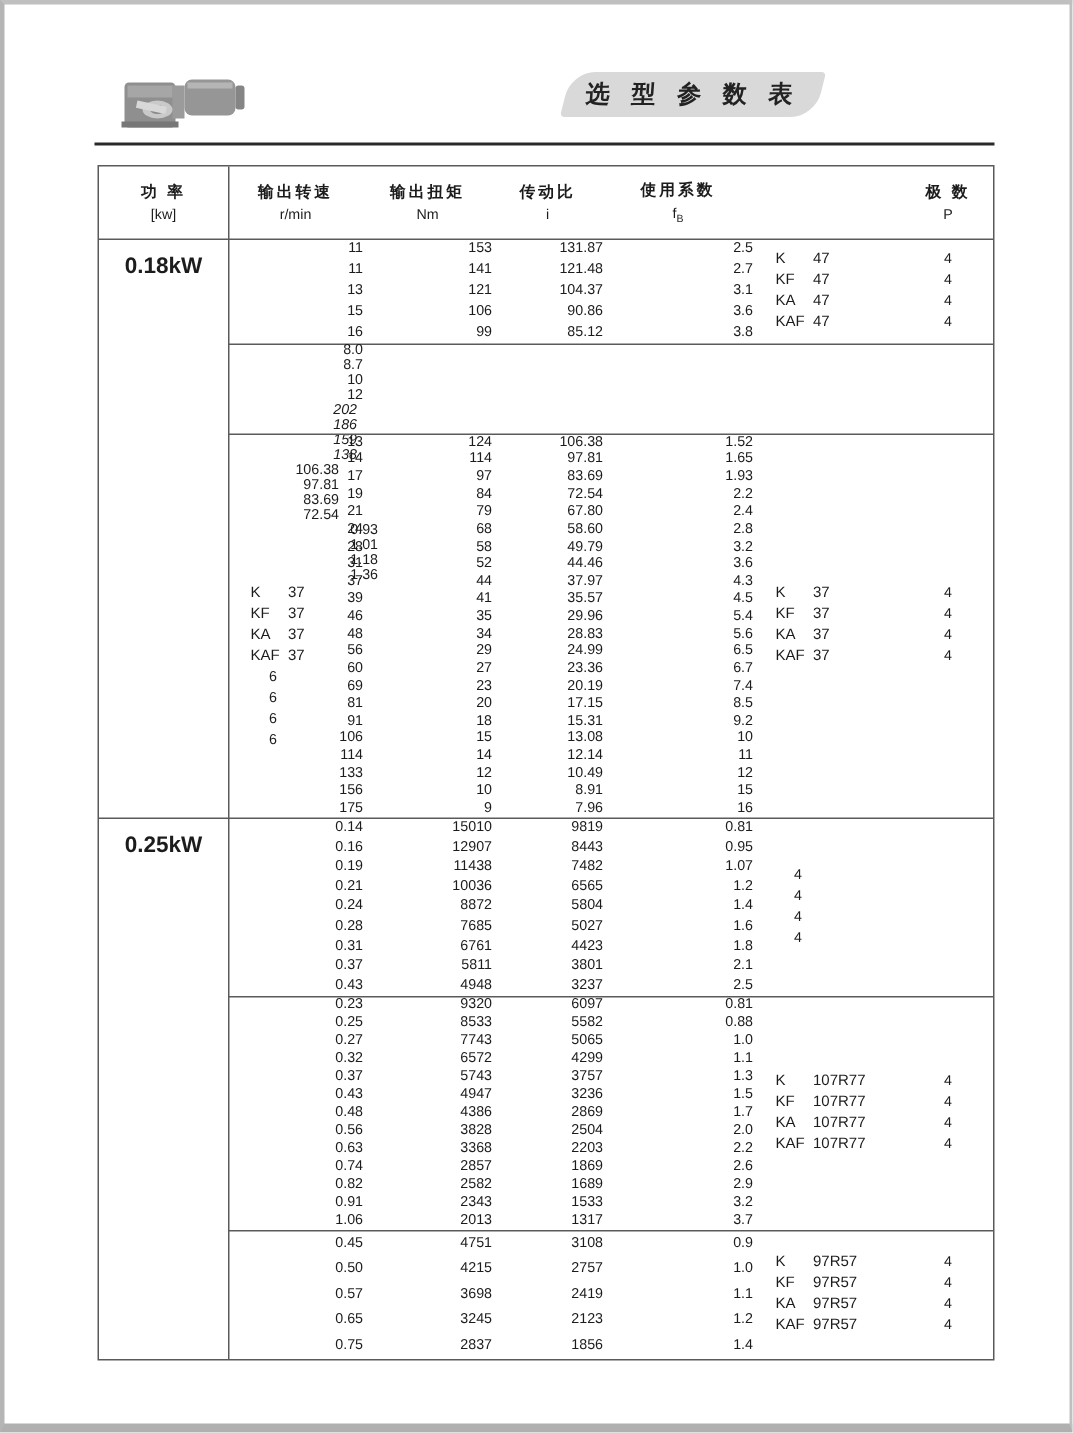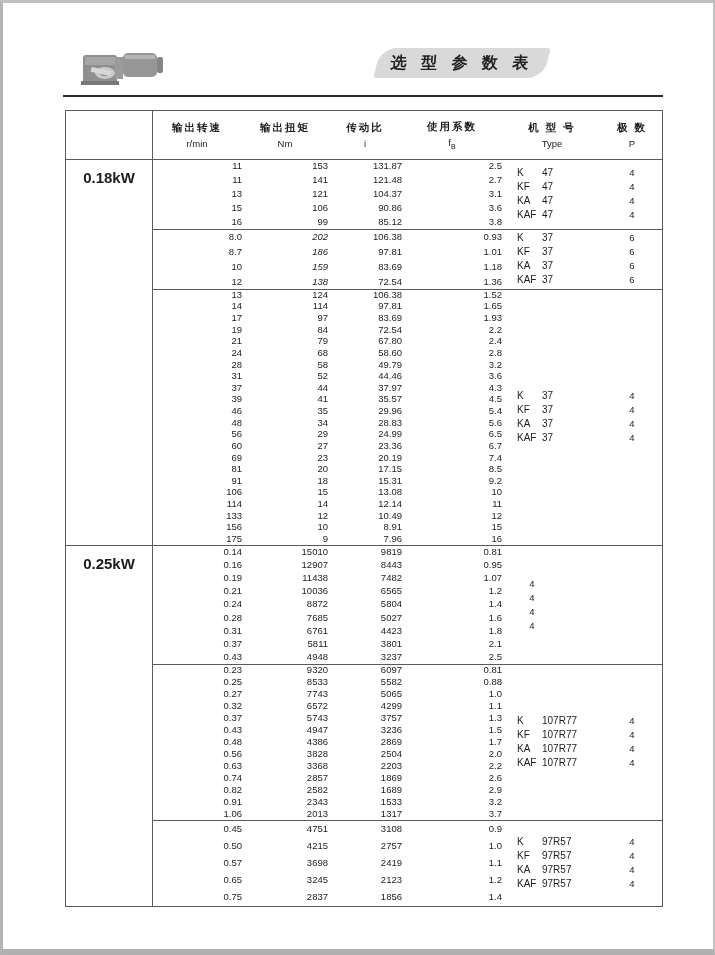--- a/index.html
+++ b/index.html
@@ -75,39 +75,39 @@
 
   <div class="title-badge">
     <div class="title-badge-text">选 型 参 数 表</div>
   </div>
   <div class="header-rule"></div>
 
   <div class="ptable">
     <div class="vdivider"></div>
 
     <div class="thead">
+      <div class="th" style="left:0;width:86px;">
+        <span class="zh">功  率</span>
+        <span class="unit">[kw]</span>
+      </div>
       <div class="th" style="left:86px;width:90px;">
         <span class="zh">输出转速</span>
         <span class="unit">r/min</span>
       </div>
       <div class="th" style="left:262px;width:74px;">
         <span class="zh">传动比</span>
         <span class="unit">i</span>
       </div>
       <div class="th" style="left:176px;width:86px;">
         <span class="zh">输出扭矩</span>
         <span class="unit">Nm</span>
       </div>
       <div class="th" style="left:336px;width:100px;">
         <span class="zh">使用系数</span>
         <span class="unit"><span>f</span><sub>B</sub></span>
-      </div>
-      <div class="th" style="left:436px;width:100px;">
-        <span class="zh">机 型 号</span>
-        <span class="unit">Type</span>
       </div>
       <div class="th" style="left:536px;width:60px;">
         <span class="zh">极  数</span>
         <span class="unit">P</span>
       </div>
     </div>
 
     <div id="table-body">
         <div class="power-label" style="top: 10px;">0.18kW</div>
         <div class="block" style="top: 0px; height: 70px;">
@@ -146,21 +146,21 @@
             <div class="tline"><span class="pfx">KAF</span><span>47</span></div>
           </div>
           <div class="pcol" style="width: 60px;">
             <div class="pline">4</div>
             <div class="pline">4</div>
             <div class="pline">4</div>
             <div class="pline">4</div>
           </div>
         </div>
         <div class="blocksep" style="top: 70px;"></div>
-        <div class="block" style="top: 70px; height: 60px;">
+        <div class="block" style="top: 70px; height: 60px; flex-direction: column;">
           <div class="ncol" style="width: 90px;">
             <div class="ncell">8.0</div>
             <div class="ncell">8.7</div>
             <div class="ncell">10</div>
             <div class="ncell">12</div>
           </div>
           <div class="ncol" style="width: 86px; font-style: italic;">
             <div class="ncell">202</div>
             <div class="ncell">186</div>
             <div class="ncell">159</div>

